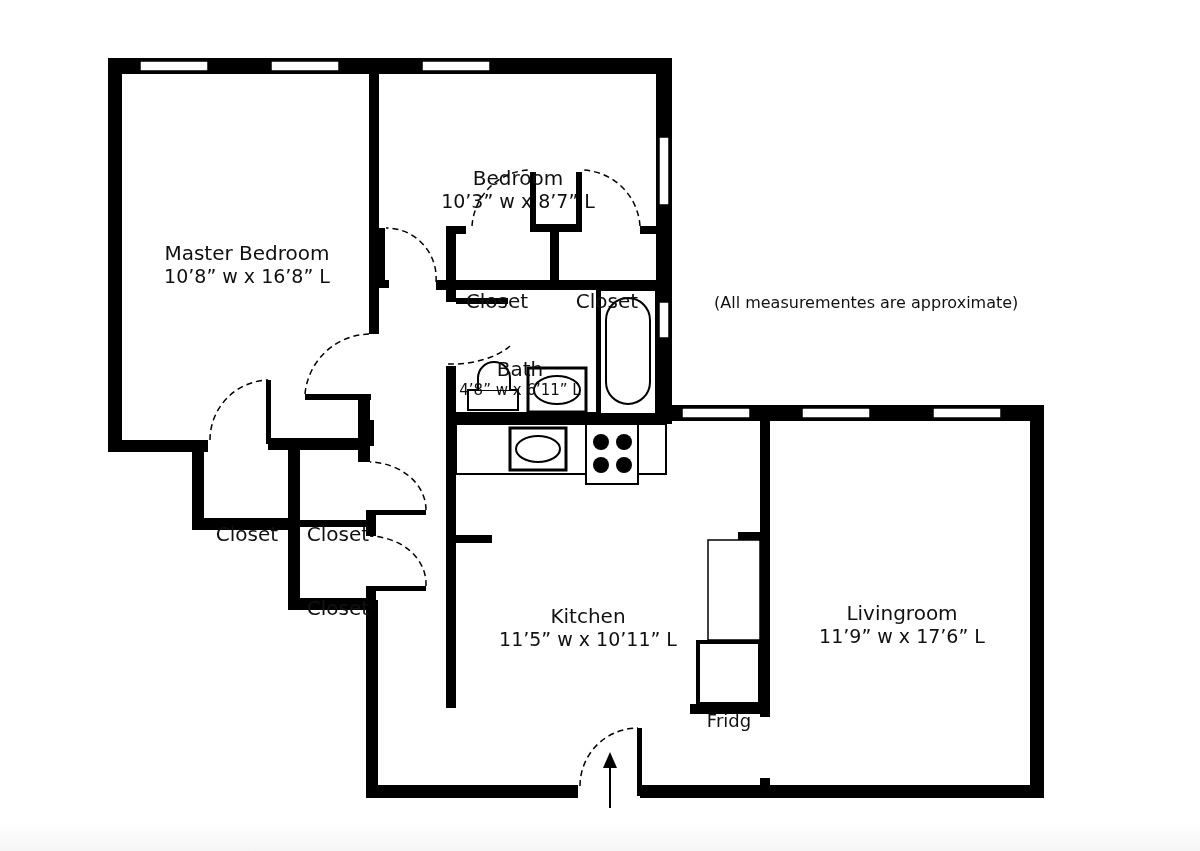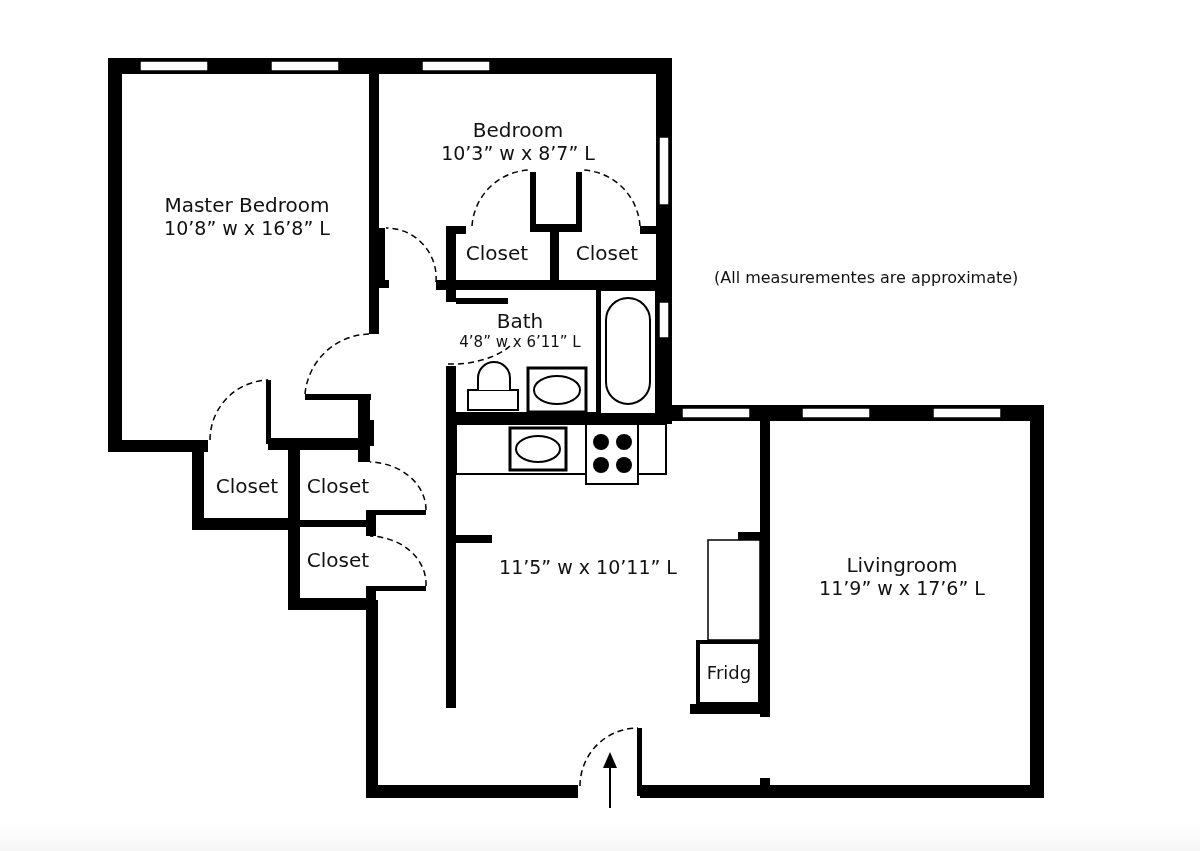--- a/index.html
+++ b/index.html
@@ -1,22 +1,22 @@
 <!DOCTYPE html>
 <html><head>
   <meta charset="utf-8">
   <style>
     html, body { margin: 0; padding: 0; background: #ffffff; }
     body { width: 1200px; height: 851px; position: relative; overflow: hidden; font-family: "DejaVu Sans", sans-serif; }
     #plan { position: absolute; left: 0; top: 0; width: 1200px; height: 851px; }
-    .label { position: absolute; color: #111111; text-align: center; white-space: nowrap; transform: translateX(-50%); line-height: 1.2; }
+    .label { position: absolute; color: #111111; text-align: center; white-space: nowrap; transform: translateX(-50%); line-height: 1.2; margin-top: 48px; }
     .room-name { font-size: 20px; display: block; }
     .room-dim { font-size: 19px; display: block; text-align: center; }
     .small { font-size: 20px; }
-    .note { position: absolute; font-size: 16px; color: #111111; white-space: nowrap; }
+    .note { position: absolute; font-size: 16px; color: #111111; white-space: nowrap; margin-top: 25px; }
     .bottom-fade { position: absolute; left: 0; top: 822px; width: 1200px; height: 29px; background: linear-gradient(#ffffff, #f6f6f6); }
   </style>
 </head>
 <body>
 
 <svg id="plan" viewBox="0 0 1200 851" xmlns="http://www.w3.org/2000/svg">
   <g fill="#000">
 
     <rect x="108" y="58" width="564" height="16"></rect>
 
@@ -136,20 +136,21 @@
 </div>
 <div class="label" style="left:518px; top:118px;">
   <span class="room-name">Bedroom</span>
   <span class="room-dim">10’3” w x 8’7” L</span>
 </div>
 <div class="label" style="left:520px; top:309px;">
   <span class="room-name" style="font-size:20px;">Bath</span>
   <span class="room-dim" style="font-size:15px;">4’8” w x 6’11” L</span>
 </div>
 <div class="label" style="left:588px; top:556px;">
+  <span class="room-name">Kitchen</span>
   <span class="room-dim">11’5” w x 10’11” L</span>
 </div>
 <div class="label" style="left:902px; top:553px;">
   <span class="room-name">Livingroom</span>
   <span class="room-dim">11’9” w x 17’6” L</span>
 </div>
 
 <div class="label small" style="left:497px; top:241px;">Closet</div>
 <div class="label small" style="left:607px; top:241px;">Closet</div>
 <div class="label small" style="left:247px; top:474px;">Closet</div>

